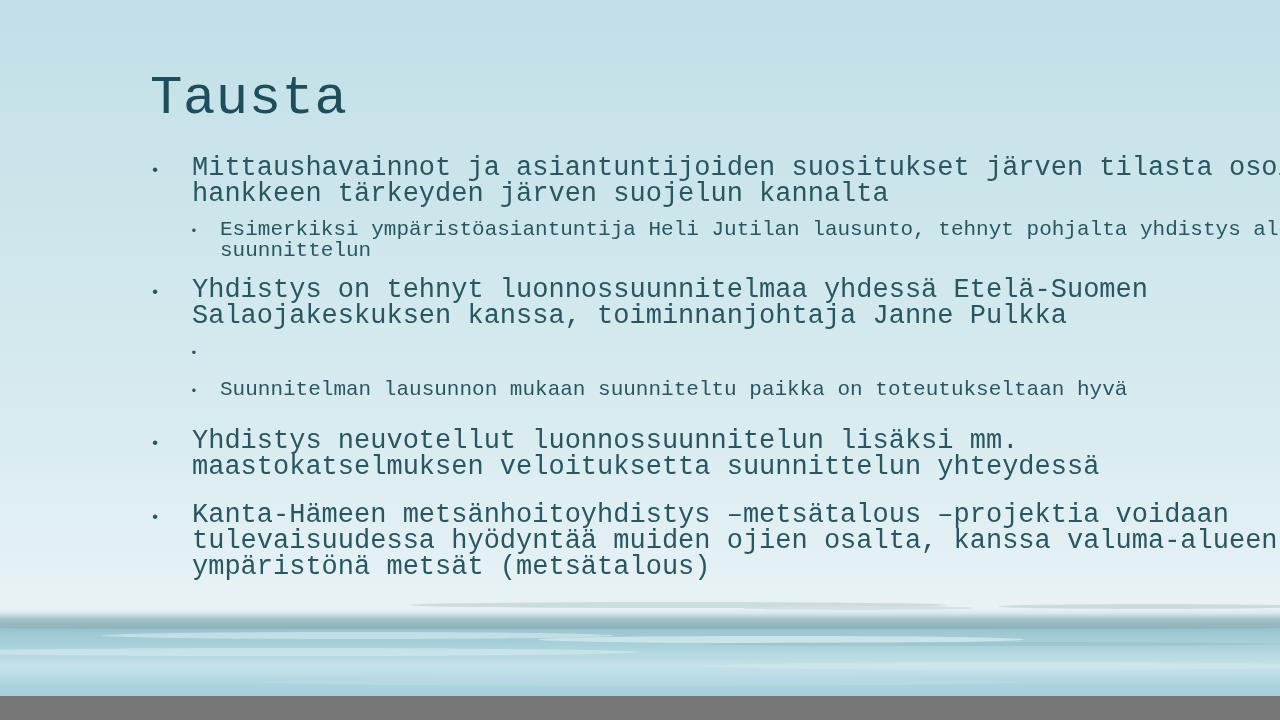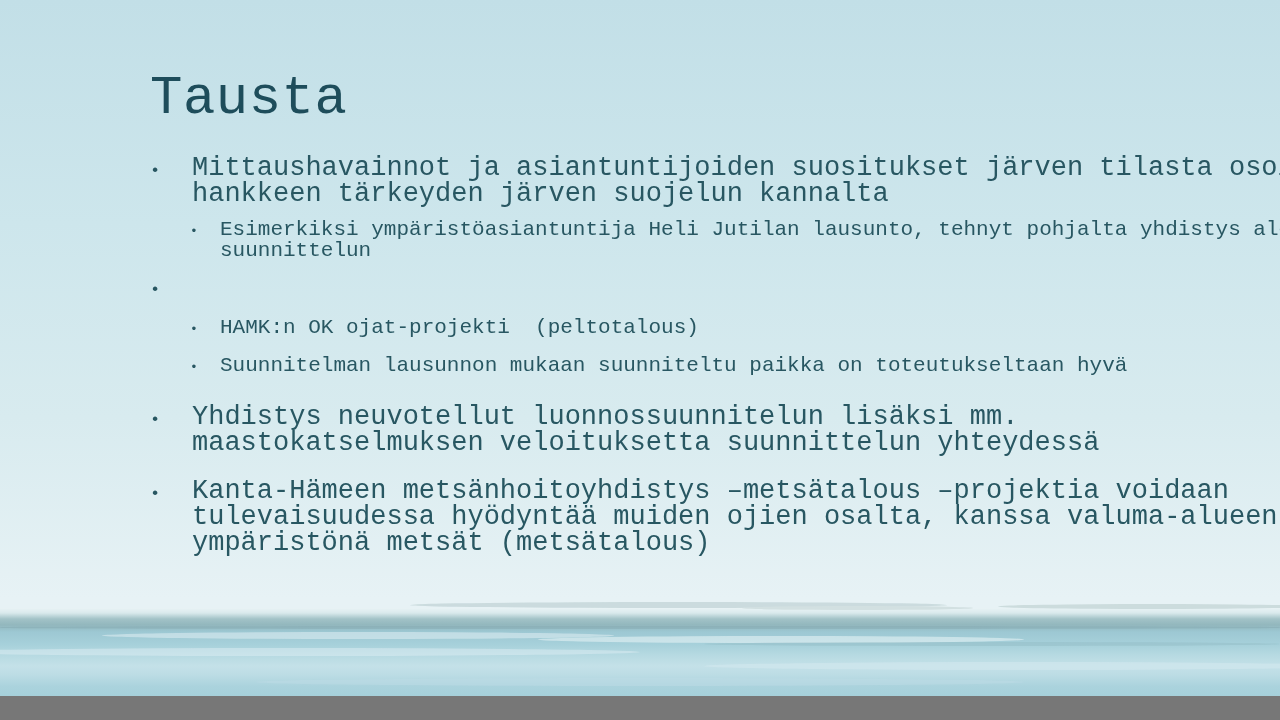--- a/index.html
+++ b/index.html
@@ -83,25 +83,26 @@
     </div>
 
     <div class="para l2 p2">
       <span class="bullet">•</span>
       <div class="text">Esimerkiksi ympäristöasiantuntija Heli Jutilan lausunto, tehnyt pohjalta yhdistys aloittanut
 suunnittelun</div>
     </div>
 
     <div class="para l1 p3">
       <span class="bullet">•</span>
+      <div class="text">Yhdistys on tehnyt luonnossuunnitelmaa yhdessä Etelä-Suomen
+Salaojakeskuksen kanssa, toiminnanjohtaja Janne Pulkka</div>
     </div>
 
     <div class="para l2 p4">
       <span class="bullet">•</span>
-      <div class="text">HAMK:n OK ojat-projekti  (peltotalous)</div>
     </div>
 
     <div class="para l2 p5">
       <span class="bullet">•</span>
       <div class="text">Suunnitelman lausunnon mukaan suunniteltu paikka on toteutukseltaan hyvä</div>
     </div>
 
     <div class="para l1 p6">
       <span class="bullet">•</span>
       <div class="text">Yhdistys neuvotellut luonnossuunnitelun lisäksi mm.

